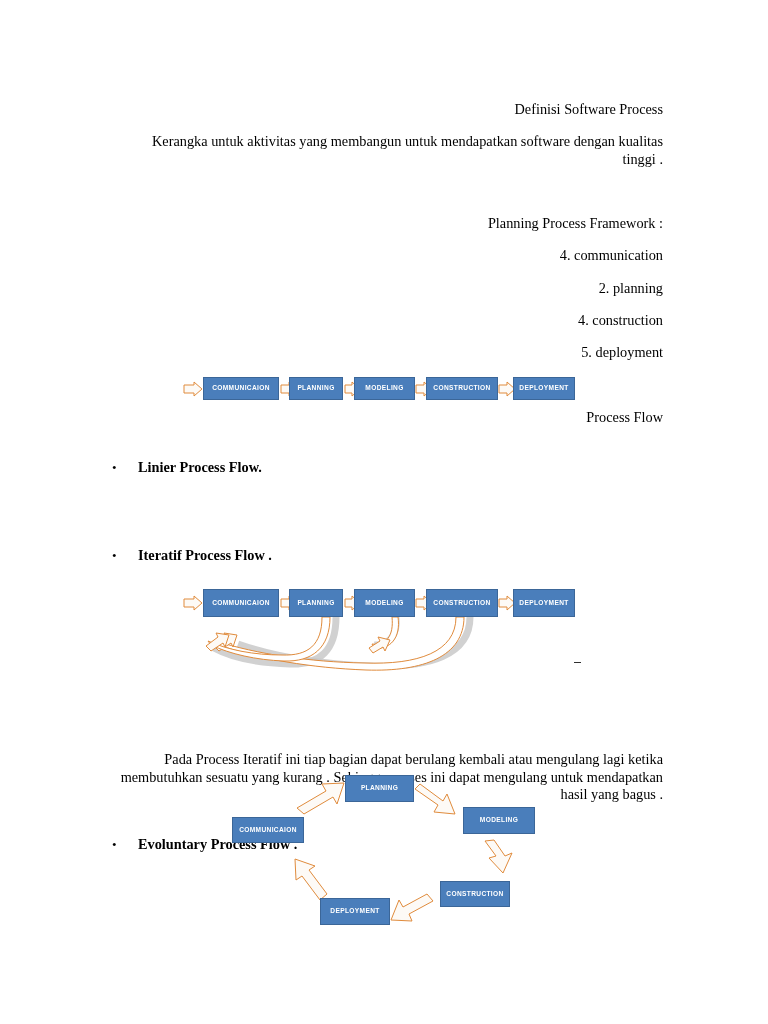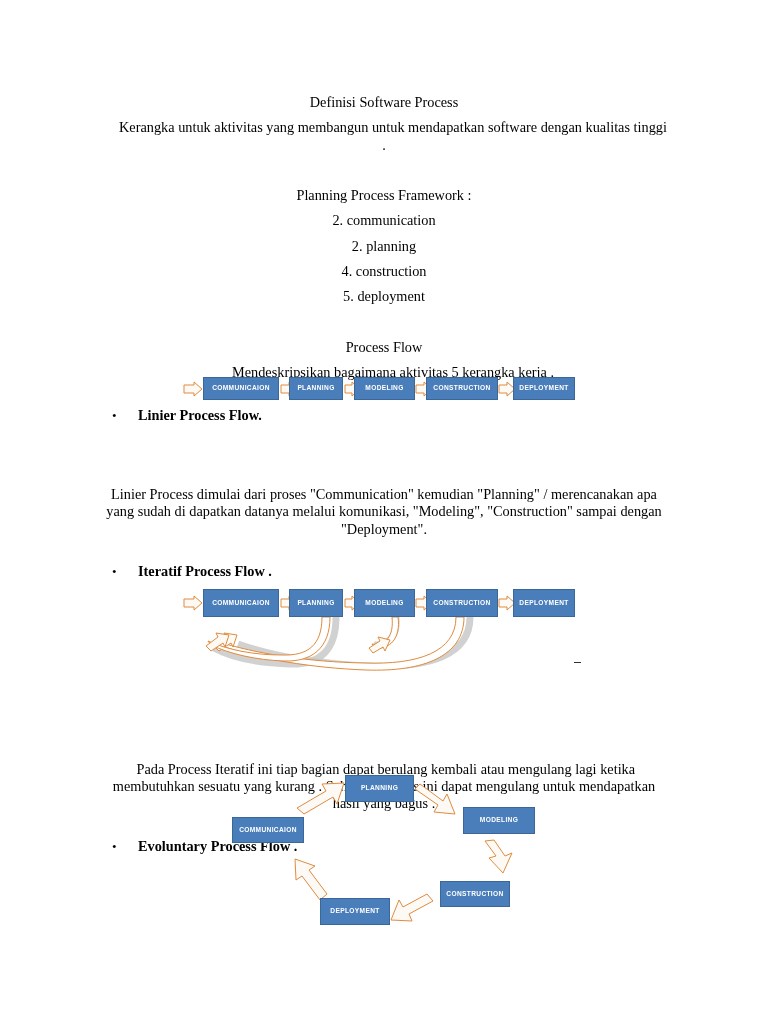--- a/index.html
+++ b/index.html
@@ -24,22 +24,22 @@
   }
   .doc-body {
     position: absolute;
     left: 90px;
     top: 86px;
     width: 588px;
   }
   .para {
     font-size: 14.3px;
     line-height: 17.3px;
-    margin: 8px;
-    text-align: center;
+    margin: 15px;
+    text-align: right;
     white-space: pre-wrap;
   }
   .para.indent-first {
     text-indent: 18px;
     font-family: Liberation Serif, serif;
   }
   .spacer {
     height: 17.3px;
   }
   .bullet-row {
@@ -116,37 +116,35 @@
 <body>
 
 <div class="page">
 
   <div class="doc-body">
 
     <p class="para">Definisi Software Process</p>
     <p class="para indent-first">Kerangka untuk aktivitas yang membangun untuk mendapatkan software dengan kualitas tinggi .</p>
     <div class="spacer"></div>
     <p class="para">Planning Process Framework :</p>
-    <p class="para">2. communication</p>
+    <p class="para">4. communication</p>
     <p class="para">2. planning</p>
     <p class="para">4. construction</p>
     <p class="para">5. deployment</p>
     <div class="spacer"></div>
     <p class="para">Process Flow</p>
-    <p class="para indent-first">Mendeskripsikan bagaimana aktivitas 5 kerangka kerja .</p>
     <div class="spacer"></div>
 
     <div class="bullet-row">
       <span class="bullet-dot">•</span>
       <span class="bullet-text">Linier Process Flow.</span>
     </div>
 
     <div style="height:54px"></div>
 
-    <p class="para">Linier Process dimulai dari proses "Communication" kemudian "Planning" / merencanakan apa yang sudah di dapatkan datanya melalui komunikasi, "Modeling", "Construction" sampai dengan "Deployment".</p>
     <div class="spacer"></div>
 
     <div class="bullet-row">
       <span class="bullet-dot">•</span>
       <span class="bullet-text">Iteratif Process Flow .</span>
     </div>
 
     <div style="height:172px"></div>
 
     <p class="para"> Pada Process Iteratif ini tiap bagian dapat berulang kembali atau mengulang lagi ketika membutuhkan sesuatu yang kurang . Sehingga proses ini dapat mengulang untuk mendapatkan hasil yang bagus .</p>

